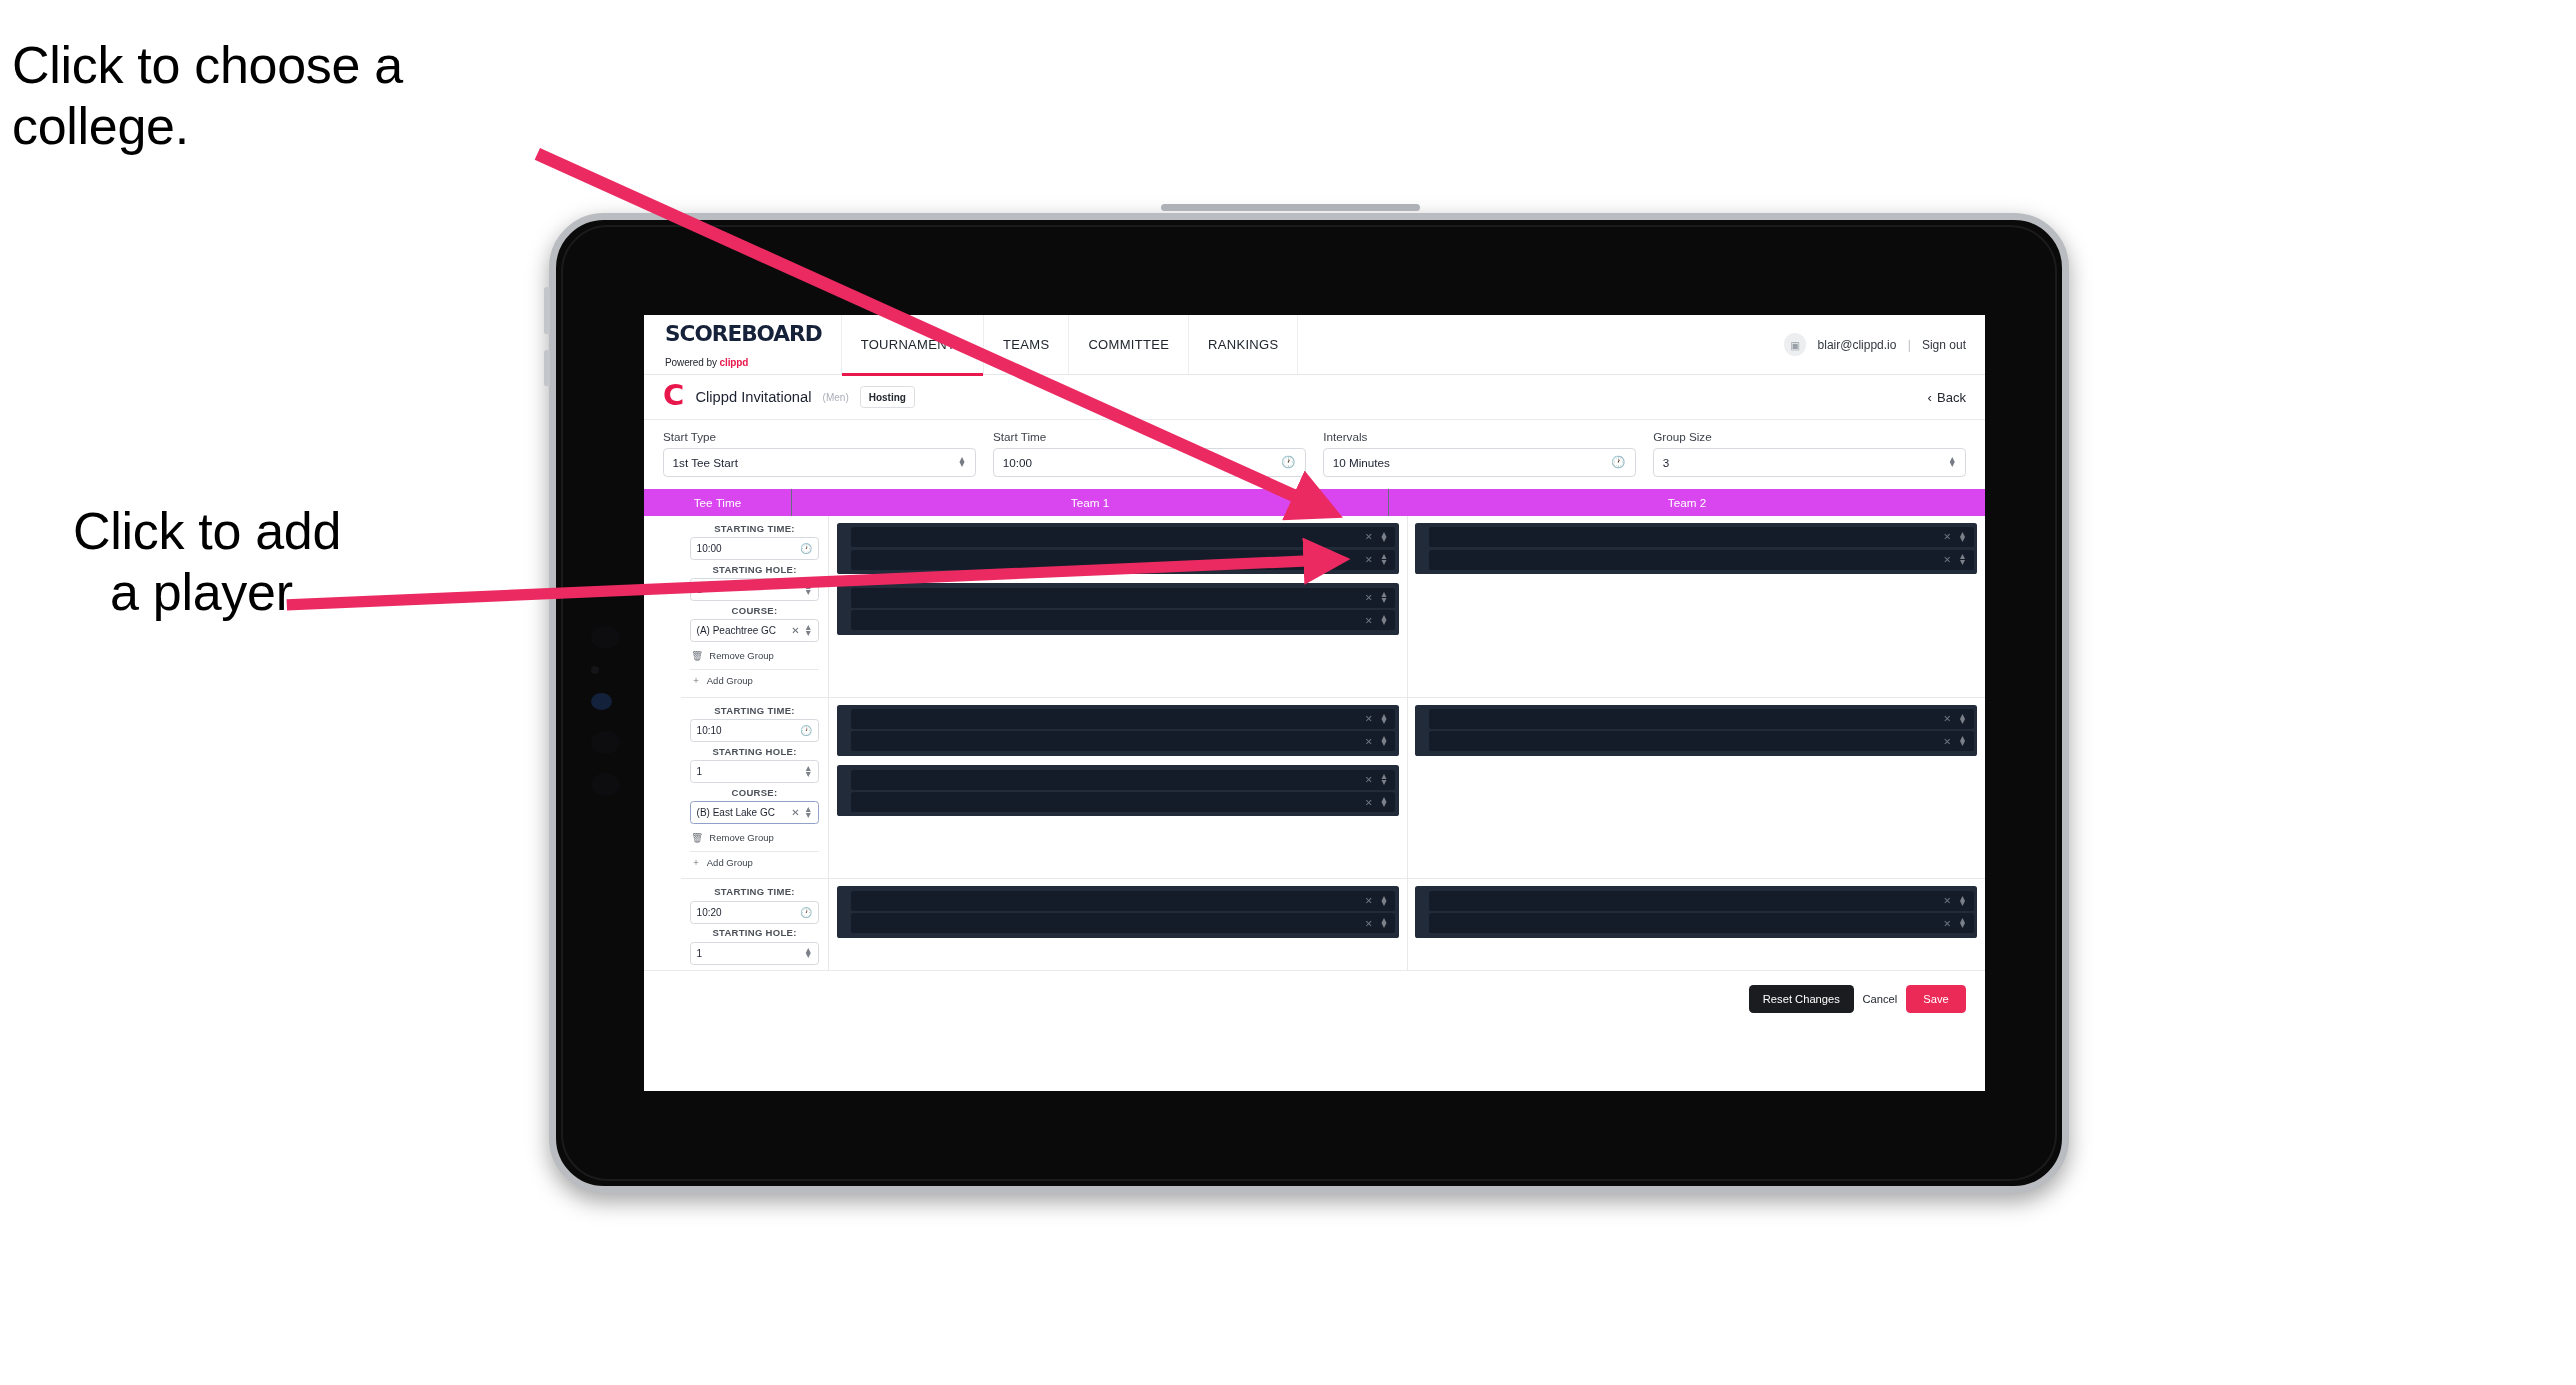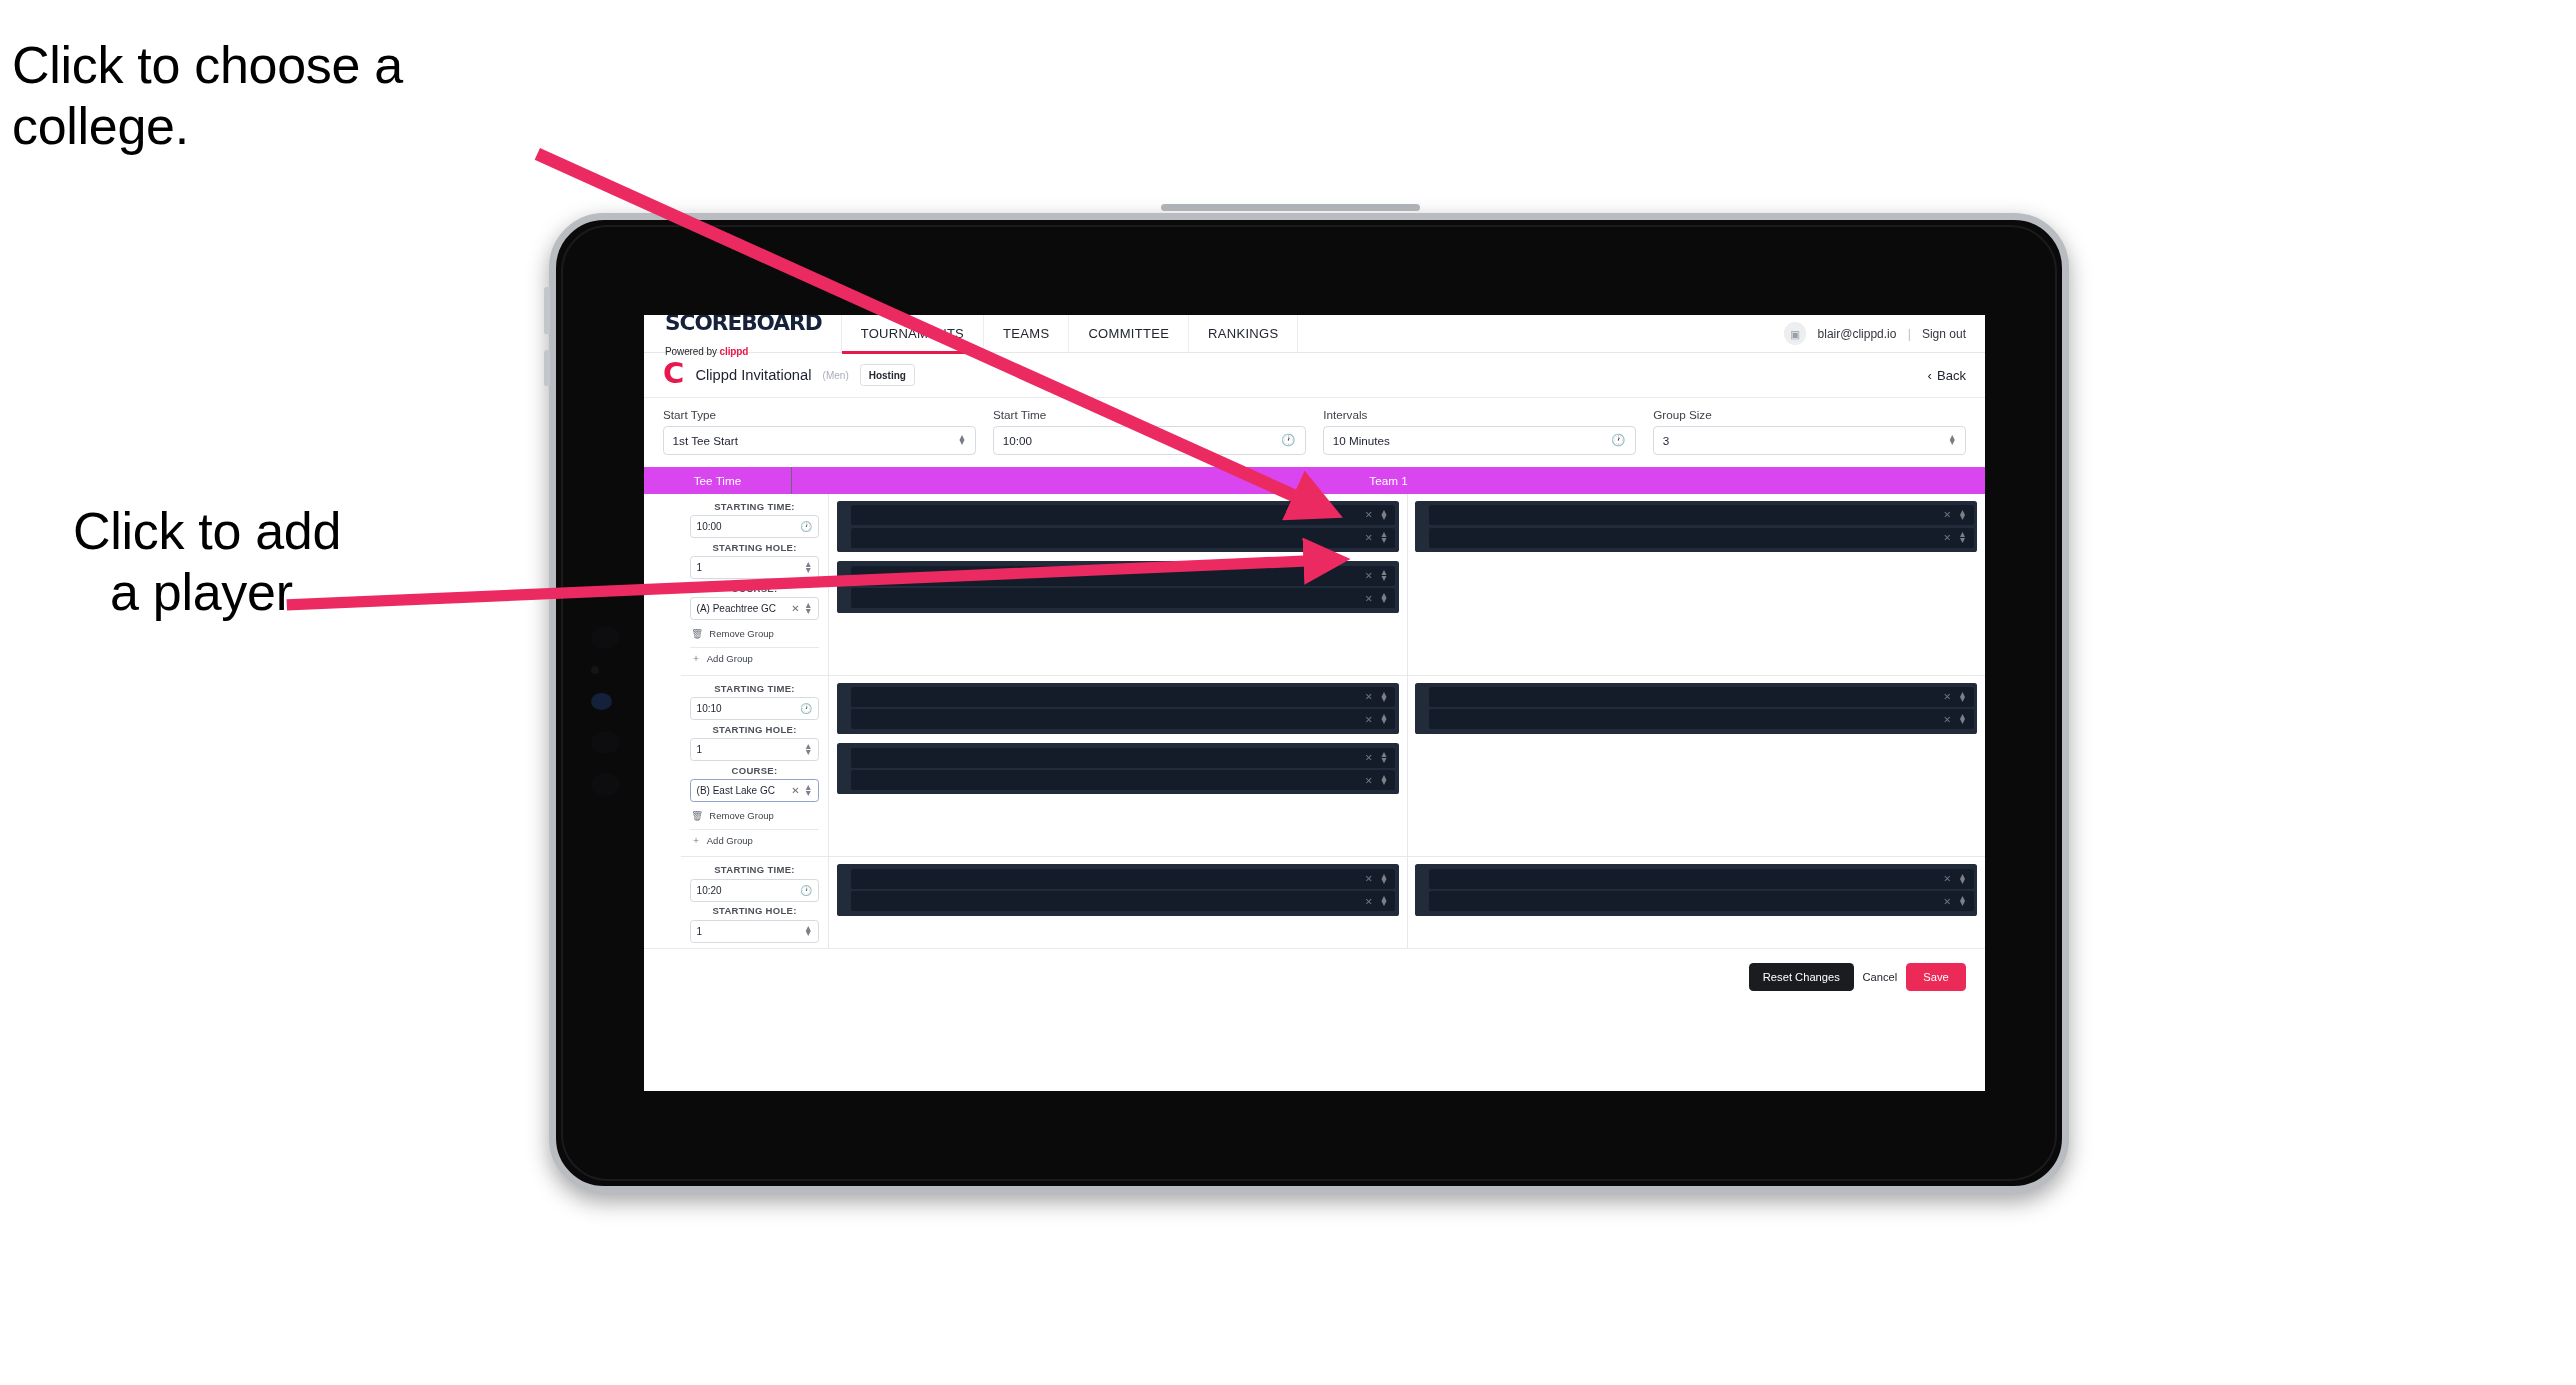--- a/index.html
+++ b/index.html
@@ -73,21 +73,21 @@
   #screen {
     position: absolute;
     left: 88px; top: 95px;
     width: 1341px; height: 776px;
     background: #ffffff;
     overflow: hidden;
   }
 
   
   #navbar {
-    height: 38px; display: flex; align-items: stretch;
+    height: 60px; display: flex; align-items: stretch;
     background: #fff; border-bottom: 1.7px solid #e6e7e9;
     position: relative;
   }
   .brand { display:flex; flex-direction:column; justify-content:center; padding: 0 19px 0 21px;}
   .brand-word {
     font-family: "DejaVu Sans", sans-serif;
     font-weight: 700; font-size: 21.6px; letter-spacing: -1px;
     color: #16213a; transform: scaleX(1.0);
   }
   .brand-sub { font-size: 10px; color:#22262e; margin-top:11px; letter-spacing:-0.1px;}
@@ -324,20 +324,21 @@
                 <span>▼</span>
               </span>
           </div>
         </div>
       </div>
 
       <div id="tablewrap">
         <div id="thead">
           <div class="th teetime">Tee Time</div>
           <div class="th team">Team 1</div>
+          <div class="th team">Team 2</div>
         </div>
         <div id="tbody">
             <div class="trow">
               <div class="cell-tee">
                 <div class="mini-label">STARTING TIME:</div>
                 <div class="mini-ctrl">
                   <span class="val">10:00</span>
                   <span style="color: rgb(119, 124, 133);">🕐</span>
                 </div>
                 <div class="mini-label">STARTING HOLE:</div>

